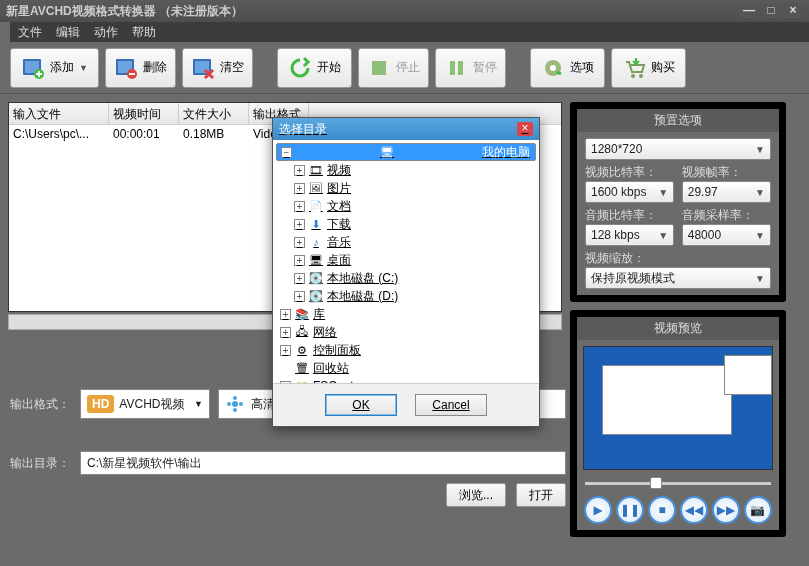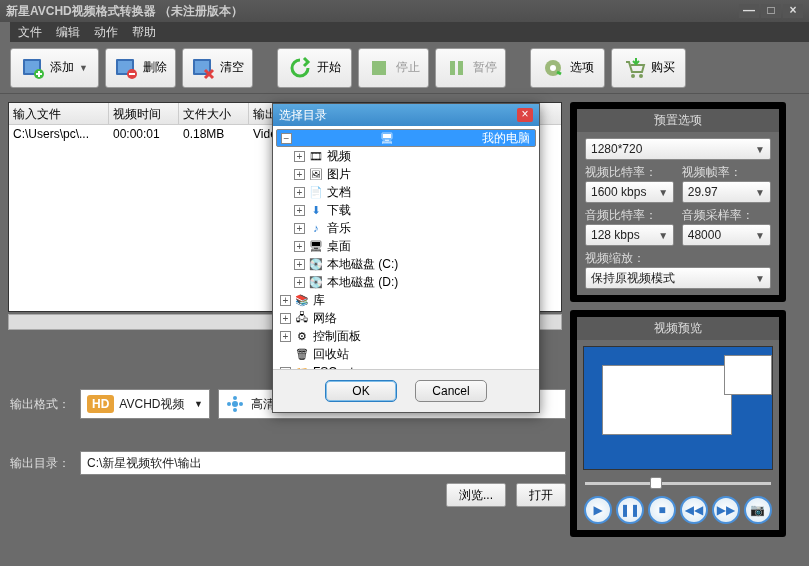--- a/index.html
+++ b/index.html
@@ -54,31 +54,31 @@
 .outrow { display: flex; align-items: center; gap: 8px; padding: 4px 0; color: #ddd; }
 .outlabel { width: 62px; }
 .outfield { flex: 1; height: 24px; background: #fff; border: 1px solid #888; color: #222; padding: 3px 6px; display: flex; align-items: center; }
 .hdchip { background: #e8a33a; color: #fff; border-radius: 3px; padding: 2px 5px; font-weight: bold; margin-right: 5px; }
 .fmtbox { flex: 1; height: 30px; background: #fff; border: 1px solid #888; display: flex; align-items: center; padding: 0 6px; color: #222; gap: 6px; }
 .smallbtn { height: 24px; padding: 0 12px; background: linear-gradient(#fafafa,#e4e4e4); border: 1px solid #999; border-radius: 2px; cursor: pointer; }
 
 .outarea { position: absolute; left: 10px; top: 385px; width: 556px; }
 
 
-.dialog { position: absolute; left: 272px; top: 103px; width: 268px; background: #f0f0f0; border: 1px solid #555; box-shadow: 0 3px 12px rgba(0,0,0,.5); }
+.dialog { position: absolute; left: 272px; top: 117px; width: 268px; background: #f0f0f0; border: 1px solid #555; box-shadow: 0 3px 12px rgba(0,0,0,.5); text-decoration: underline; }
 .dlg-title { height: 22px; background: linear-gradient(#5aa8df,#3b8acb); color: #fff; display: flex; align-items: center; justify-content: space-between; padding: 0 6px; }
 .dlg-close { width: 16px; height: 14px; background: #d44; color: #fff; text-align: center; line-height: 12px; cursor: pointer; border-radius: 2px; }
 .dlg-tree { height: 244px; background: #fff; overflow: auto; padding: 3px; border-bottom: 1px solid #ccc; }
 .tree-item { display: flex; align-items: center; gap: 4px; height: 18px; padding-left: 4px; cursor: pointer; }
 .tree-item.sel { background: #3399ff; color: #fff; }
 .exp { width: 11px; height: 11px; border: 1px solid #888; text-align: center; line-height: 9px; font-size: 10px; color: #555; background: #fff; }
 .ticon2 { width: 14px; height: 14px; display: inline-flex; align-items: center; justify-content: center; font-size: 11px; }
 .indent1 { padding-left: 18px; }
 .dlg-btns { display: flex; gap: 18px; justify-content: center; padding: 10px; }
-.dlg-btn { width: 72px; height: 22px; background: linear-gradient(#fafafa,#e4e4e4); border: 1px solid #888; border-radius: 5px; cursor: pointer; }
+.dlg-btn { width: 72px; height: 22px; background: linear-gradient(#fafafa,#e4e4e4); border: 1px solid #888; border-radius: 0; cursor: pointer; }
 .dlg-btn.primary { border: 1px solid #2b7fc4; box-shadow: 0 0 0 1px #7fbde8 inset; }
 
 svg { display: block; }
 </style>
 </head>
 <body>
 
 <div class="titlebar">
   <span class="tb-text">新星AVCHD视频格式转换器  （未注册版本）</span>
   <span class="win-btn">—</span>

